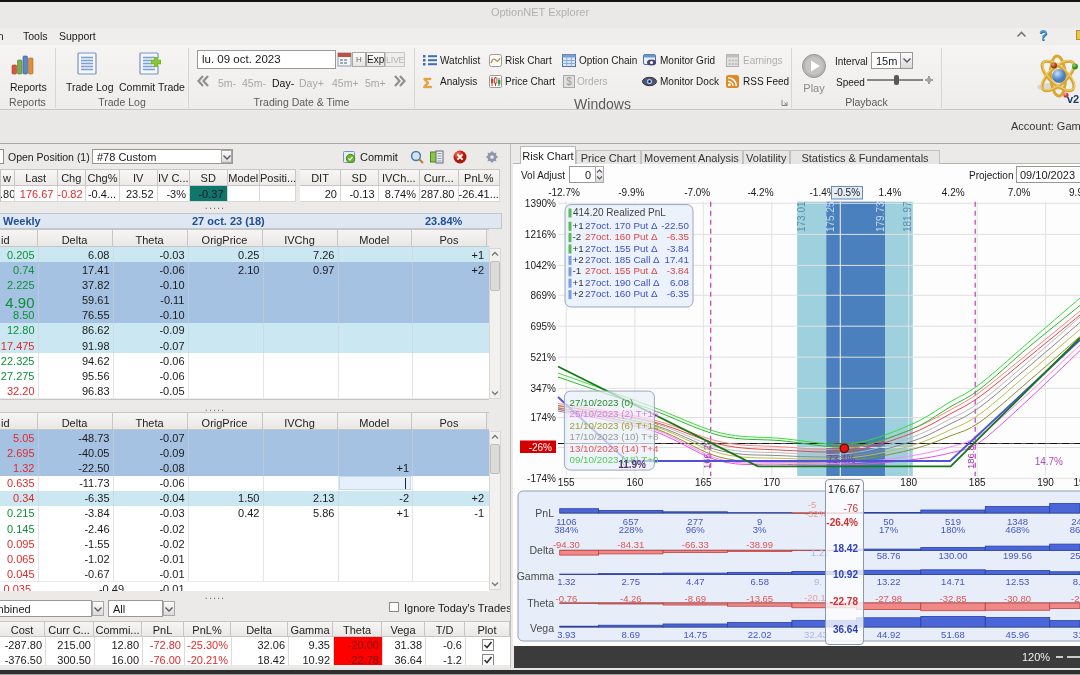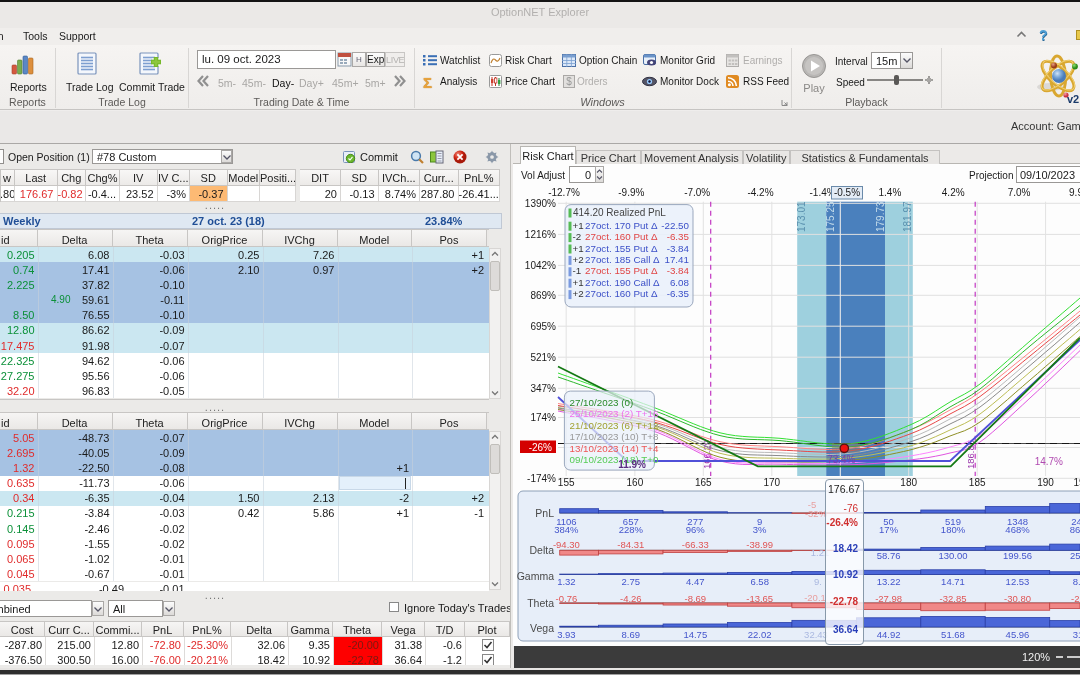--- a/index.html
+++ b/index.html
@@ -176,21 +176,21 @@
 
 <div class="abs" style="left:743px;top:55px;font-size:10px;color:#b0aeac;">Earnings</div>
 <svg class="abs" style="left:726px;top:75px" width="13" height="13">
 <rect x="0" y="0" width="13" height="13" rx="2.5" fill="#e08a21"></rect>
 <circle cx="3.4" cy="9.8" r="1.5" fill="#fff"></circle>
 <path d="M2 6.2 A 5 5 0 0 1 7 11" stroke="#fff" stroke-width="1.6" fill="none"></path>
 <path d="M2 2.8 A 8.4 8.4 0 0 1 10.4 11" stroke="#fff" stroke-width="1.6" fill="none"></path>
   </svg>
 
 <div class="abs" style="left:743px;top:76px;font-size:10px;color:#1a1a1a;">RSS Feed</div>
-<div class="abs c" style="left:490px;top:96px;width:225px;font-size:11px;color:#5c5a58;font-style:italic;">Windows</div>
+<div class="abs c" style="left:490px;top:96px;width:225px;font-size:14px;color:#5c5a58;">Windows</div>
 <svg class="abs" style="left:781px;top:99px" width="8" height="8">
     <path d="M1 1 L1 6.5 L6.5 6.5" stroke="#888" fill="none"></path>
     <path d="M3.5 3.5 L6 6 M6 3.2 L6 6 L3.2 6" stroke="#888" fill="none"></path>
   </svg>
 <svg class="abs" style="left:801px;top:53px" width="26" height="26">
 <circle cx="13" cy="13" r="11.5" fill="#b8b6b4" stroke="#989694"></circle>
 <circle cx="13" cy="13" r="9" fill="#c6c4c2"></circle>
 <path d="M10 7.5 L19 13 L10 18.5 Z" fill="#fff"></path>
   </svg>
 <div class="abs c" style="left:797px;top:82px;width:34px;font-size:11px;color:#8a8886;">Play</div>
@@ -293,21 +293,21 @@
 <div class="abs r red" style="left:15px;top:186px;width:42.5px;height:16px;background:#fff;border:1px solid #d8d6d4;border-left:none;border-top:none;font-size:11px;padding:2px 3px 0 0;overflow:hidden;">176.67</div>
 <div class="abs c" style="left:57.5px;top:169px;width:28.5px;height:17px;background:linear-gradient(#f8f7f6,#eceae8);border:1px solid #c8c6c4;border-left:none;font-size:11px;color:#222;padding-top:2px;overflow:hidden;">Chg</div>
 <div class="abs r red" style="left:57.5px;top:186px;width:28.5px;height:16px;background:#fff;border:1px solid #d8d6d4;border-left:none;border-top:none;font-size:11px;padding:2px 3px 0 0;overflow:hidden;">-0.82</div>
 <div class="abs c" style="left:86px;top:169px;width:34px;height:17px;background:linear-gradient(#f8f7f6,#eceae8);border:1px solid #c8c6c4;border-left:none;font-size:11px;color:#222;padding-top:2px;overflow:hidden;">Chg%</div>
 <div class="abs r " style="left:86px;top:186px;width:34px;height:16px;background:#fff;border:1px solid #d8d6d4;border-left:none;border-top:none;font-size:11px;padding:2px 3px 0 0;overflow:hidden;">-0.4...</div>
 <div class="abs c" style="left:120px;top:169px;width:37.5px;height:17px;background:linear-gradient(#f8f7f6,#eceae8);border:1px solid #c8c6c4;border-left:none;font-size:11px;color:#222;padding-top:2px;overflow:hidden;">IV</div>
 <div class="abs r " style="left:120px;top:186px;width:37.5px;height:16px;background:#fff;border:1px solid #d8d6d4;border-left:none;border-top:none;font-size:11px;padding:2px 3px 0 0;overflow:hidden;">23.52</div>
 <div class="abs c" style="left:157.5px;top:169px;width:32.5px;height:17px;background:linear-gradient(#f8f7f6,#eceae8);border:1px solid #c8c6c4;border-left:none;font-size:11px;color:#222;padding-top:2px;overflow:hidden;">IV C...</div>
 <div class="abs r " style="left:157.5px;top:186px;width:32.5px;height:16px;background:#fff;border:1px solid #d8d6d4;border-left:none;border-top:none;font-size:11px;padding:2px 3px 0 0;overflow:hidden;">-3%</div>
 <div class="abs c" style="left:190px;top:169px;width:37.5px;height:17px;background:linear-gradient(#f8f7f6,#eceae8);border:1px solid #c8c6c4;border-left:none;font-size:11px;color:#222;padding-top:2px;overflow:hidden;">SD</div>
-<div class="abs r " style="left:190px;top:186px;width:37.5px;height:16px;background:#fdba74;border:1px solid #d8d6d4;border-left:none;border-top:none;font-size:11px;padding:2px 3px 0 0;overflow:hidden;">-0.37</div>
+<div class="abs r " style="left:190px;top:186px;width:37.5px;height:16px;background:#0f766e;border:1px solid #d8d6d4;border-left:none;border-top:none;font-size:11px;padding:2px 3px 0 0;overflow:hidden;">-0.37</div>
 <div class="abs c" style="left:227.5px;top:169px;width:32.5px;height:17px;background:linear-gradient(#f8f7f6,#eceae8);border:1px solid #c8c6c4;border-left:none;font-size:11px;color:#222;padding-top:2px;overflow:hidden;">Model</div>
 <div class="abs r " style="left:227.5px;top:186px;width:32.5px;height:16px;background:#fff;border:1px solid #d8d6d4;border-left:none;border-top:none;font-size:11px;padding:2px 3px 0 0;overflow:hidden;"></div>
 <div class="abs c" style="left:260px;top:169px;width:36px;height:17px;background:linear-gradient(#f8f7f6,#eceae8);border:1px solid #c8c6c4;border-left:none;font-size:11px;color:#222;padding-top:2px;overflow:hidden;">Positi...</div>
 <div class="abs r " style="left:260px;top:186px;width:36px;height:16px;background:#fff;border:1px solid #d8d6d4;border-left:none;border-top:none;font-size:11px;padding:2px 3px 0 0;overflow:hidden;"></div>
 <div class="abs c" style="left:300px;top:169px;width:41px;height:17px;background:linear-gradient(#f8f7f6,#eceae8);border:1px solid #c8c6c4;border-left:none;font-size:11px;color:#222;padding-top:2px;overflow:hidden;">DIT</div>
 <div class="abs r " style="left:300px;top:186px;width:41px;height:16px;background:#fff;border:1px solid #d8d6d4;border-left:none;border-top:none;font-size:11px;padding:2px 3px 0 0;overflow:hidden;">20</div>
 <div class="abs c" style="left:341px;top:169px;width:37.5px;height:17px;background:linear-gradient(#f8f7f6,#eceae8);border:1px solid #c8c6c4;border-left:none;font-size:11px;color:#222;padding-top:2px;overflow:hidden;">SD</div>
 <div class="abs r " style="left:341px;top:186px;width:37.5px;height:16px;background:#fff;border:1px solid #d8d6d4;border-left:none;border-top:none;font-size:11px;padding:2px 3px 0 0;overflow:hidden;">-0.13</div>
 <div class="abs c" style="left:378.5px;top:169px;width:41.5px;height:17px;background:linear-gradient(#f8f7f6,#eceae8);border:1px solid #c8c6c4;border-left:none;font-size:11px;color:#222;padding-top:2px;overflow:hidden;">IVCh...</div>
 <div class="abs r " style="left:378.5px;top:186px;width:41.5px;height:16px;background:#fff;border:1px solid #d8d6d4;border-left:none;border-top:none;font-size:11px;padding:2px 3px 0 0;overflow:hidden;">8.74%</div>
@@ -365,21 +365,21 @@
 <div class="abs" style="left:112.5px;top:277.54px;width:1px;height:15.12px;background:#c8d2da;opacity:0.55;"></div>
 <div class="abs r " style="left:187.5px;top:279.04px;width:72.0px;font-size:11px;"></div>
 <div class="abs" style="left:187.5px;top:277.54px;width:1px;height:15.12px;background:#c8d2da;opacity:0.55;"></div>
 <div class="abs r " style="left:262.5px;top:279.04px;width:72.0px;font-size:11px;"></div>
 <div class="abs" style="left:262.5px;top:277.54px;width:1px;height:15.12px;background:#c8d2da;opacity:0.55;"></div>
 <div class="abs r " style="left:337.5px;top:279.04px;width:71.5px;font-size:11px;"></div>
 <div class="abs" style="left:337.5px;top:277.54px;width:1px;height:15.12px;background:#c8d2da;opacity:0.55;"></div>
 <div class="abs r " style="left:412px;top:279.04px;width:72px;font-size:11px;"></div>
 <div class="abs" style="left:412px;top:277.54px;width:1px;height:15.12px;background:#c8d2da;opacity:0.55;"></div>
 <div class="abs" style="left:0px;top:292.66px;width:489px;height:15.12px;background:#a6c2e3;"></div>
-<div class="abs r grn" style="left:0px;top:294.16px;width:34.5px;font-size:10px;margin-left:36px;">4.90</div>
+<div class="abs r grn" style="left:0px;top:294.16px;width:34.5px;font-size:15px;">4.90</div>
 <div class="abs r " style="left:37.5px;top:294.16px;width:72.0px;font-size:11px;">59.61</div>
 <div class="abs" style="left:37.5px;top:292.66px;width:1px;height:15.12px;background:#c8d2da;opacity:0.55;"></div>
 <div class="abs r " style="left:112.5px;top:294.16px;width:72.0px;font-size:11px;">-0.11</div>
 <div class="abs" style="left:112.5px;top:292.66px;width:1px;height:15.12px;background:#c8d2da;opacity:0.55;"></div>
 <div class="abs r " style="left:187.5px;top:294.16px;width:72.0px;font-size:11px;"></div>
 <div class="abs" style="left:187.5px;top:292.66px;width:1px;height:15.12px;background:#c8d2da;opacity:0.55;"></div>
 <div class="abs r " style="left:262.5px;top:294.16px;width:72.0px;font-size:11px;"></div>
 <div class="abs" style="left:262.5px;top:292.66px;width:1px;height:15.12px;background:#c8d2da;opacity:0.55;"></div>
 <div class="abs r " style="left:337.5px;top:294.16px;width:71.5px;font-size:11px;"></div>
 <div class="abs" style="left:337.5px;top:292.66px;width:1px;height:15.12px;background:#c8d2da;opacity:0.55;"></div>

